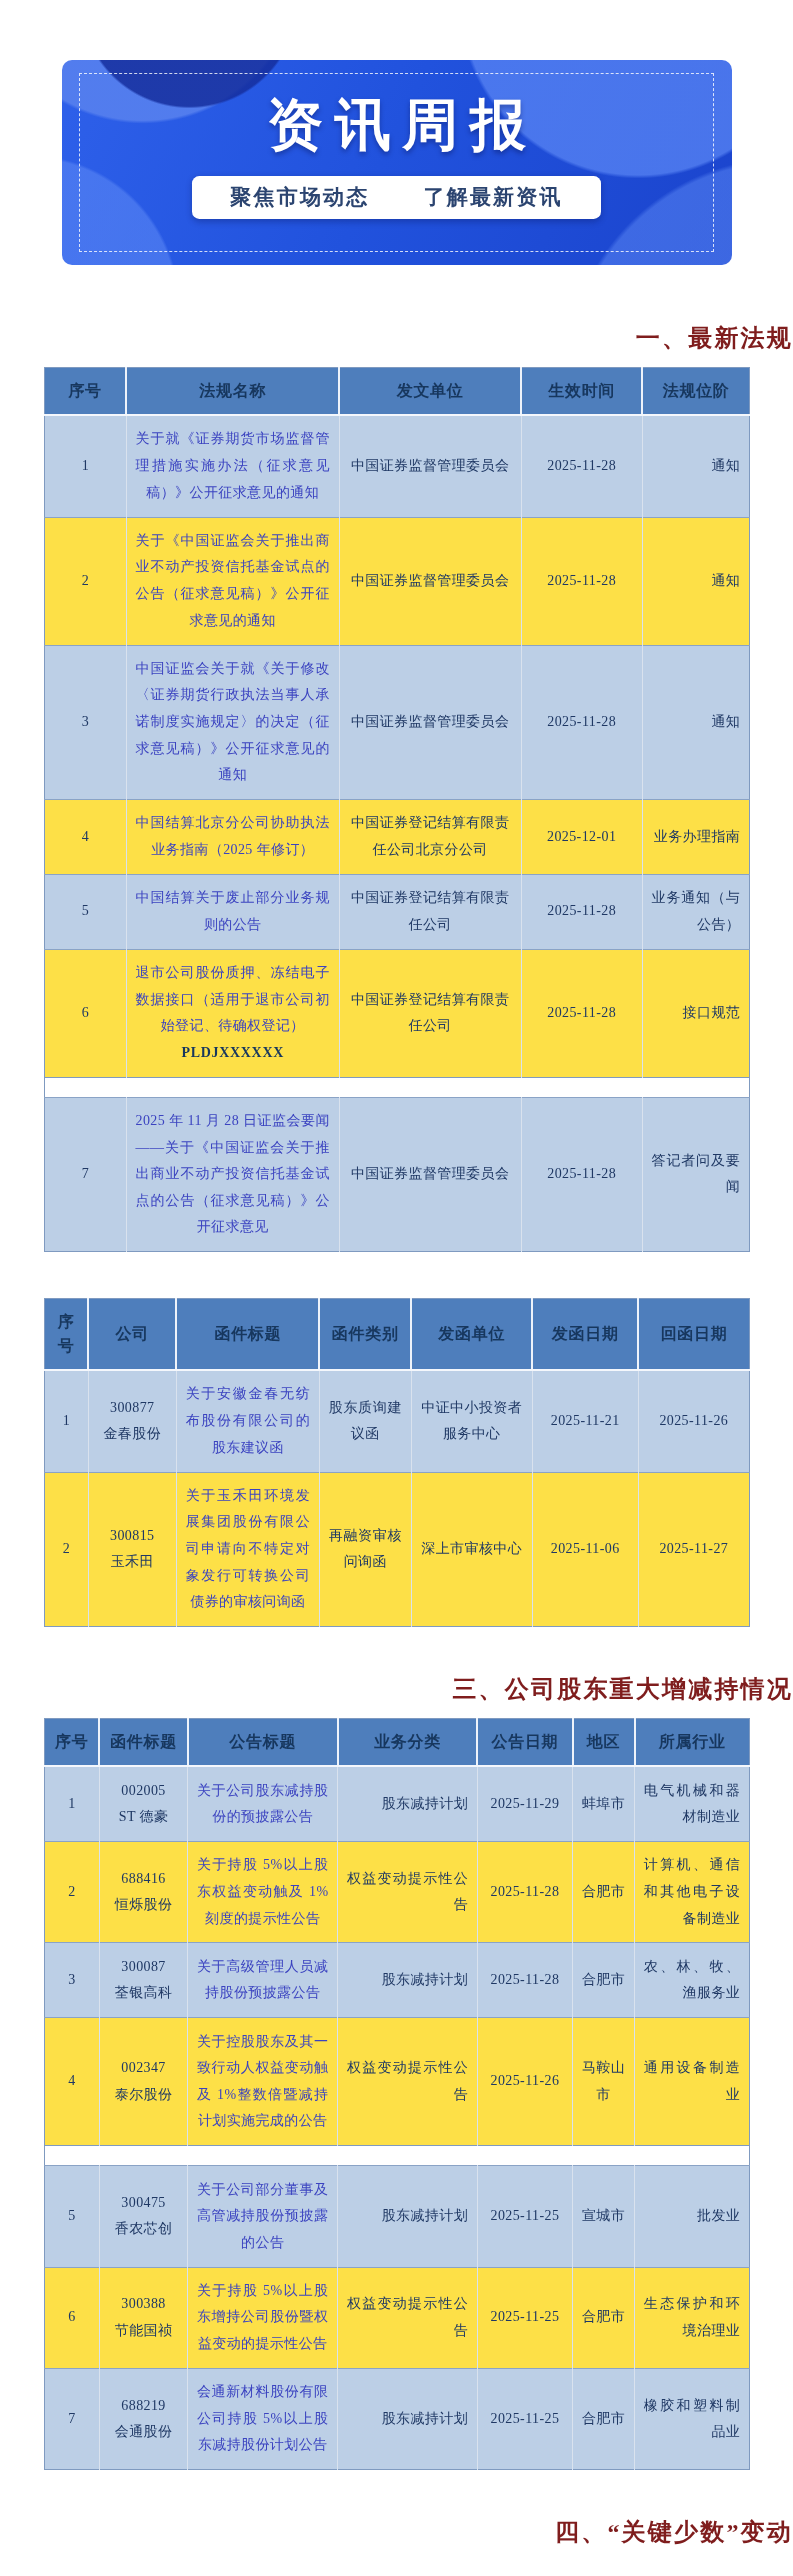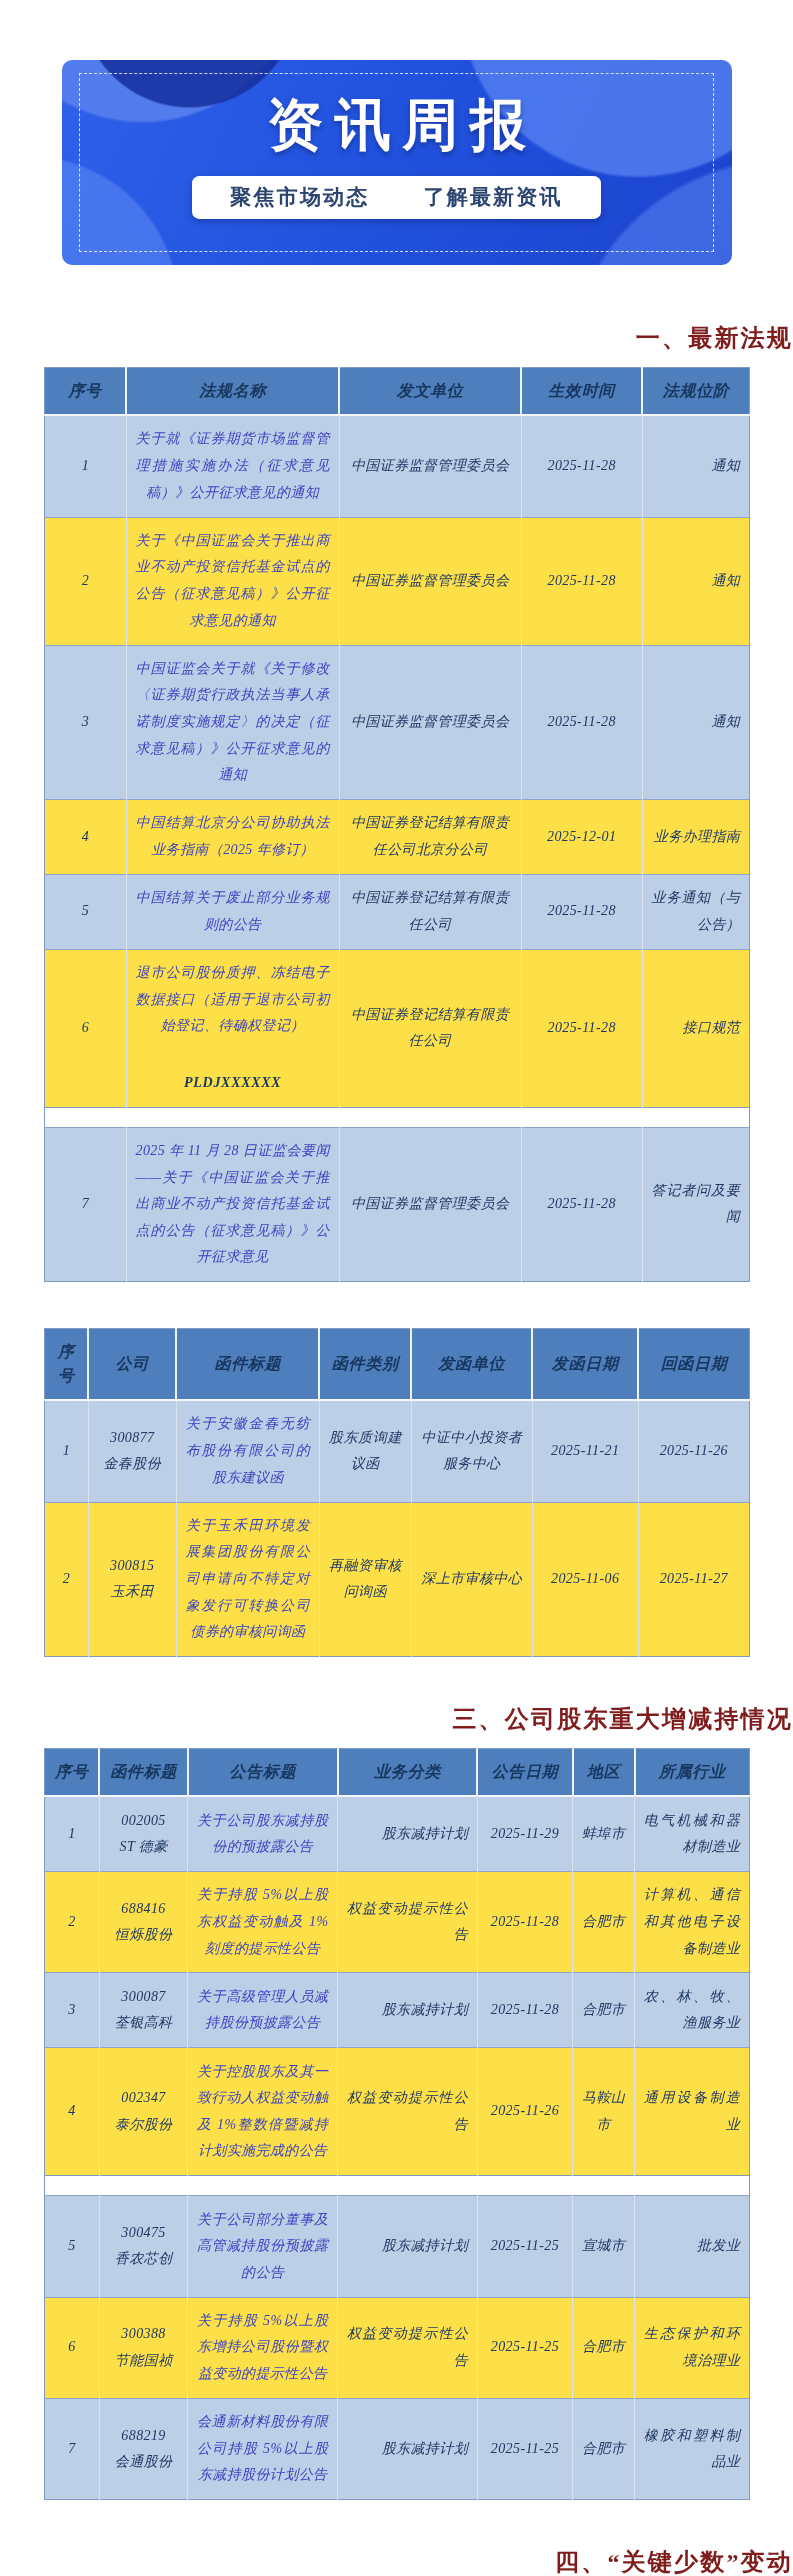--- a/index.html
+++ b/index.html
@@ -67,21 +67,20 @@
     text-align: right;
   }
   .tbl { margin: 13.2px 43px 0 44px; }
 
   
   table.rpt {
     width: 706px;
     border-collapse: collapse;
     table-layout: fixed;
     border: 0.7px solid #7f9ac0;
-    font-style: italic;
   }
   .rpt th {
     background: #4E7EBC;
     color: #17375E;
     font-size: 16px; font-weight: 700;
     padding: 11px 5.9px;
     letter-spacing: 0.7px;
     border-right: 2.2px solid #eef3fa;
     border-bottom: 2.2px solid #f4f7fc;
     text-align: center;
@@ -110,21 +109,20 @@
     background: #ffffff !important;
     border: none; border-top: 0.7px solid #7f9ac0;
     height: 19px; padding: 0;
   }
   .code-line {
     display: block;
     font-weight: 700;
     color: #17375E;
     text-align: center; text-align-last: center;
     letter-spacing: 0.7px;
-    margin-top: 30px;
   }
 </style>
 </head>
 <body>
 
 <div class="page">
 
   <div class="banner">
     <div class="banner-border"></div>
     <div class="banner-title">资讯周报</div>

